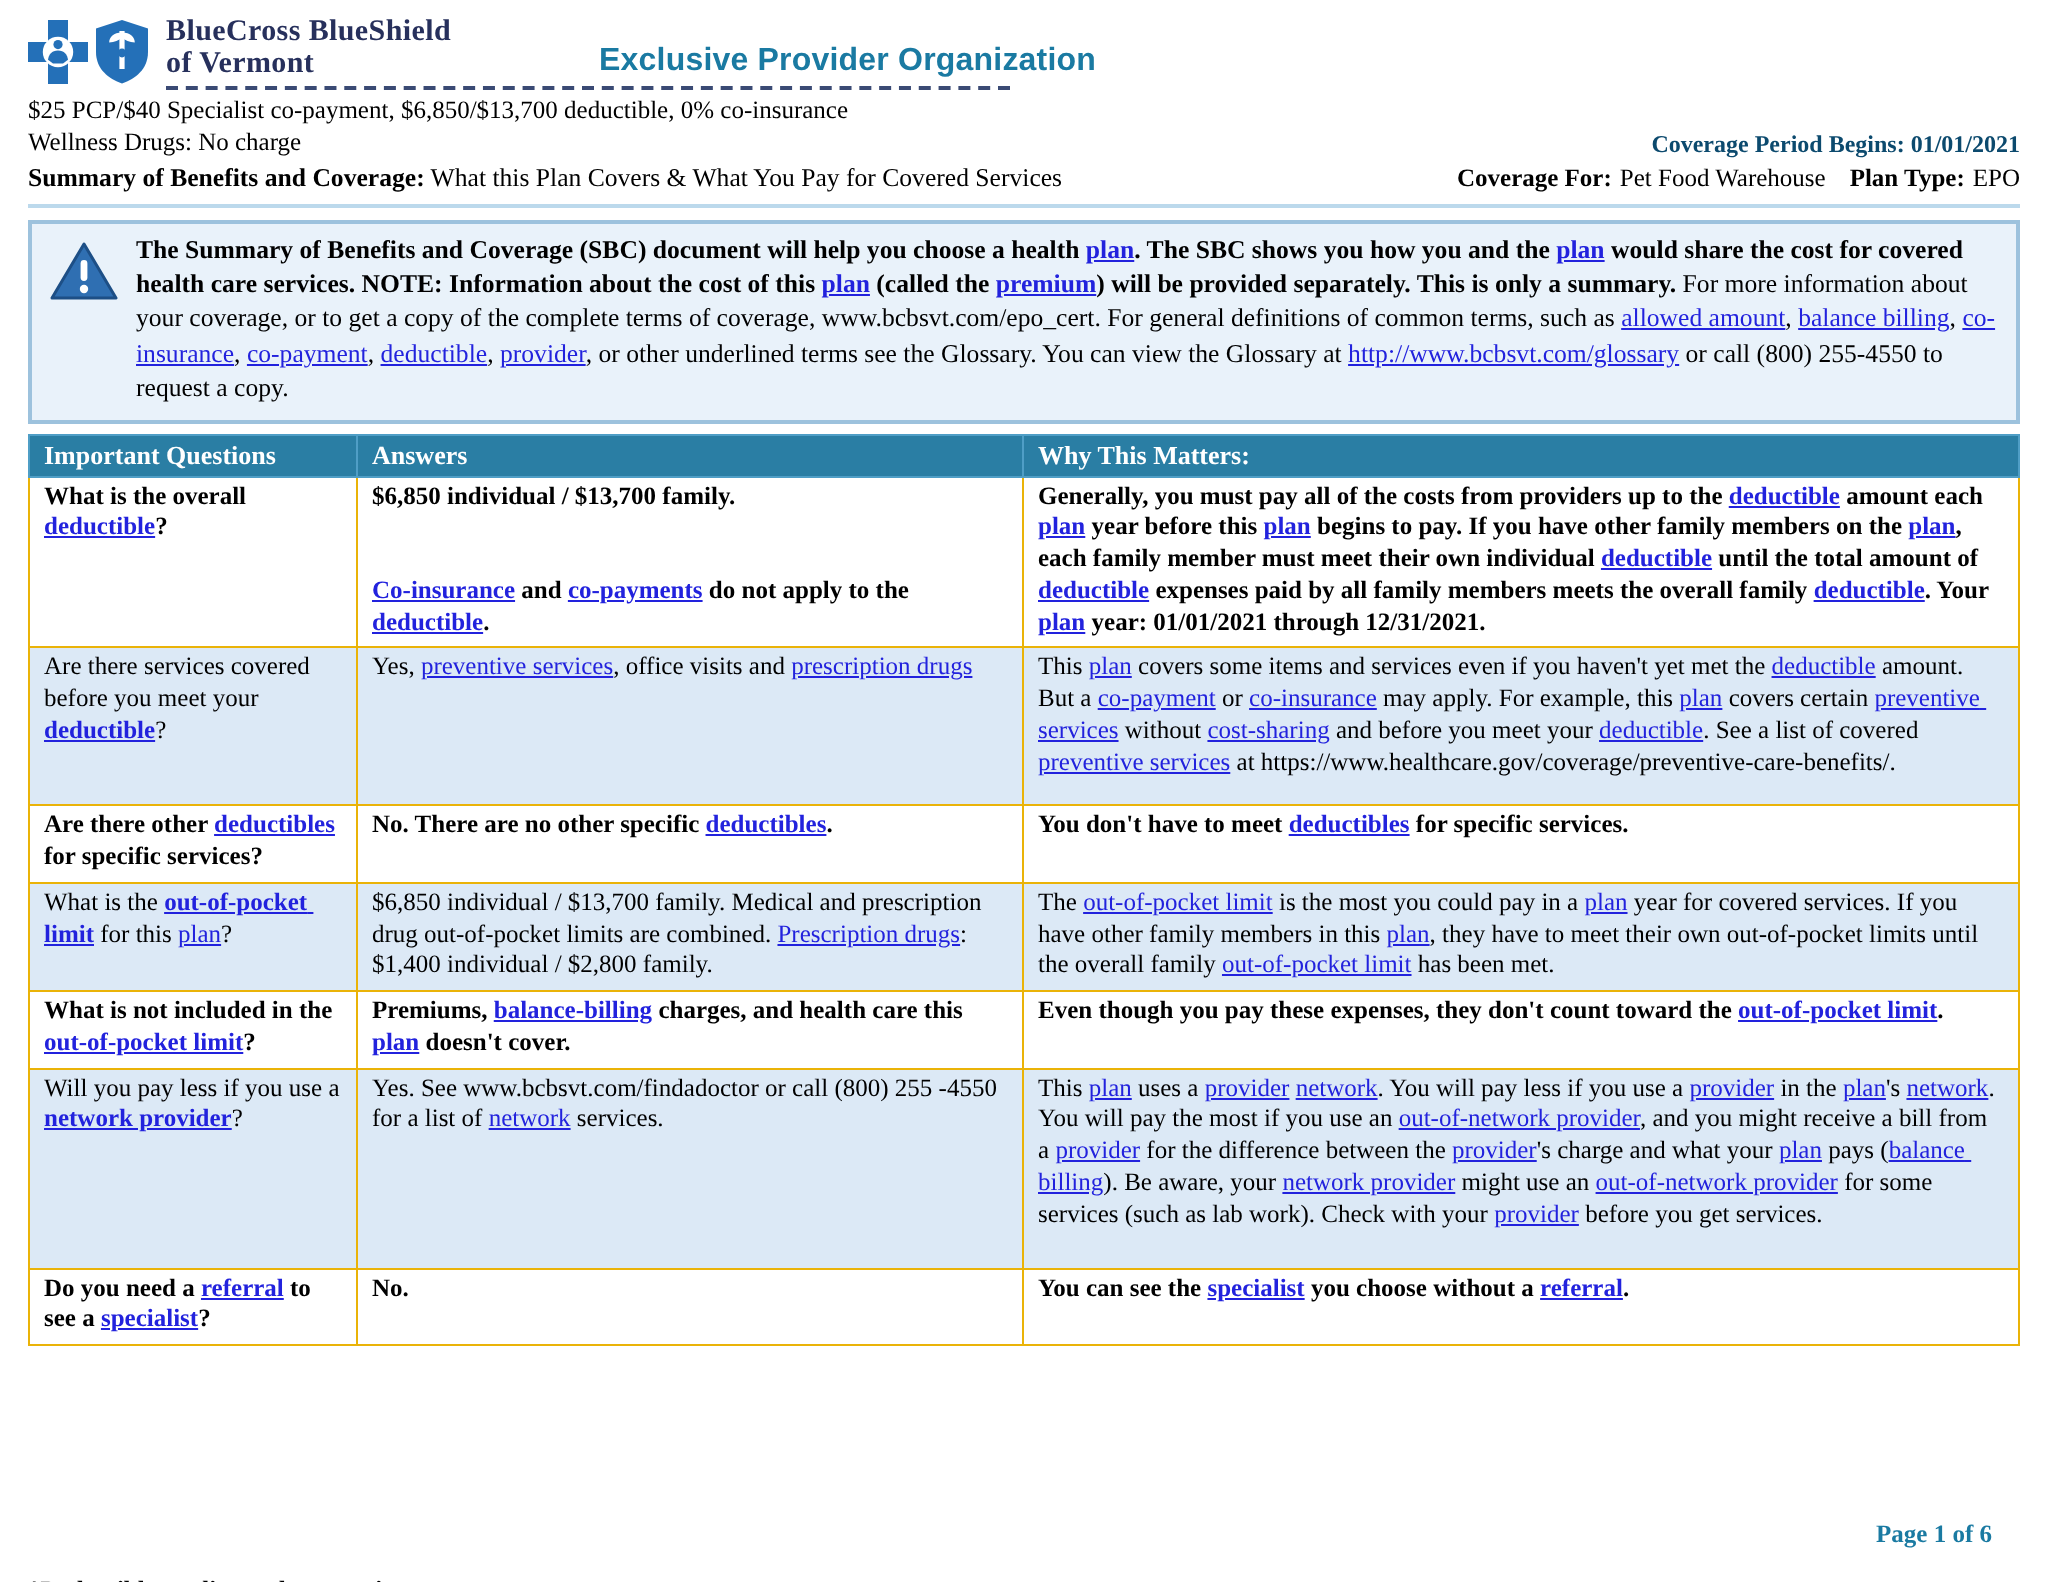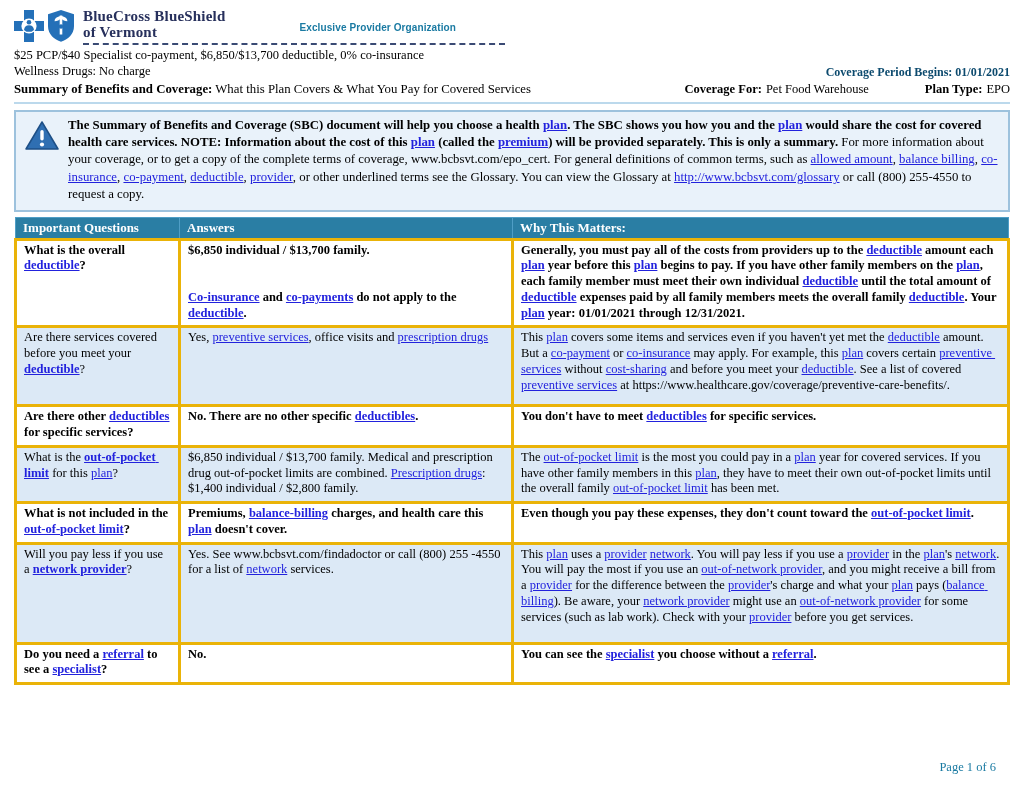--- a/index.html
+++ b/index.html
@@ -9,48 +9,48 @@
     font-family:"Liberation Serif",serif;
   }
   .b{font-weight:bold;}
   
   .hdr-top{display:flex;align-items:flex-start;}
   .logo-icons{display:flex;gap:2px;padding-top:2px;flex:0 0 auto;}
   .hdr-brandcol{margin-left:7px;}
   .brand-row{display:flex;align-items:flex-start;}
   .brand{font-weight:bold;font-size:15px;line-height:1.08;color:#27305c;letter-spacing:.2px;}
   .epo{margin-left:74px;margin-top:14px;color:#1a7aa2;font-weight:bold;
-       font-family:"Liberation Sans",sans-serif;font-size:10px;letter-spacing:.1px;}
+       font-family:"Liberation Sans",sans-serif;font-size:16px;letter-spacing:.1px;}
   .logo-rule{width:422px;border-bottom:2px dashed #3a4a74;margin-top:3px;height:0;}
   .hdr-mid{display:flex;justify-content:space-between;align-items:flex-end;margin-top:3px;font-size:12.5px;line-height:1.25;}
   .coverage-period{color:#0c4a6e;font-weight:bold;font-size:12px;}
   .hdr-bottom{display:flex;justify-content:space-between;font-size:12.5px;margin-top:2px;}
   .doc-title{font-size:12.8px;}
-  .lbl{margin-right:4px;margin-left:44px;}
+  .lbl{margin-right:4px;}
   .meta-gap{display:inline-block;width:12px;}
   .hdr-rule{border-top:2px solid #bcd9ec;margin-top:5px;margin-bottom:6px;}
   
   .notice{border:2px solid #9dc2dd;background:#e9f2fa;padding:5px 9px 6px;display:flex;gap:9px;
           font-size:12.8px;line-height:1.36;}
   .notice svg{flex:0 0 auto;margin-top:4px;}
   .notice-text{white-space:pre-wrap;}
   
   .qtable{border-collapse:collapse;width:996px;margin-top:5px;font-size:12.5px;table-layout:fixed;}
   .qtable th{background:#2a7ea4;color:#fff;text-align:left;padding:2px 7px;font-size:13px;
              border:1px solid #4f9ec6;font-weight:bold;}
-  .qtable td{border:3px solid #eab308;vertical-align:top;padding:2px 7px 4px;line-height:1.26;
+  .qtable td{border:1px solid #eab308;vertical-align:top;padding:2px 7px 4px;line-height:1.26;
              white-space:pre-wrap;background:#fff;}
   .c1{width:164px;} .c2{width:333px;}
   tr.shaded td{background:#dce9f6;}
   tr.boldrow td{font-weight:bold;}
   .lnk{color:#2222dd;text-decoration:underline;cursor:pointer;}
   
   .footer{margin-top:114px;font-size:12.5px;line-height:1.3;}
   .footnote{font-weight:bold;}
-  .page-num{position:absolute;right:28px;bottom:16px;color:#1a7aa2;font-weight:normal;font-size:12.5px;}
+  .page-num{position:absolute;right:28px;bottom:16px;color:#1a7aa2;font-weight:bold;font-size:12.5px;}
 </style>
 </head>
 <body>
 
 <div class="page">
 
   <div class="hdr-top">
     <div class="logo-icons">
       <svg width="30" height="32" viewBox="0 0 30 32">
         <path d="M10 0h10v11h10v10H20v11H10V21H0V11h10z" fill="#2470B8"></path>

